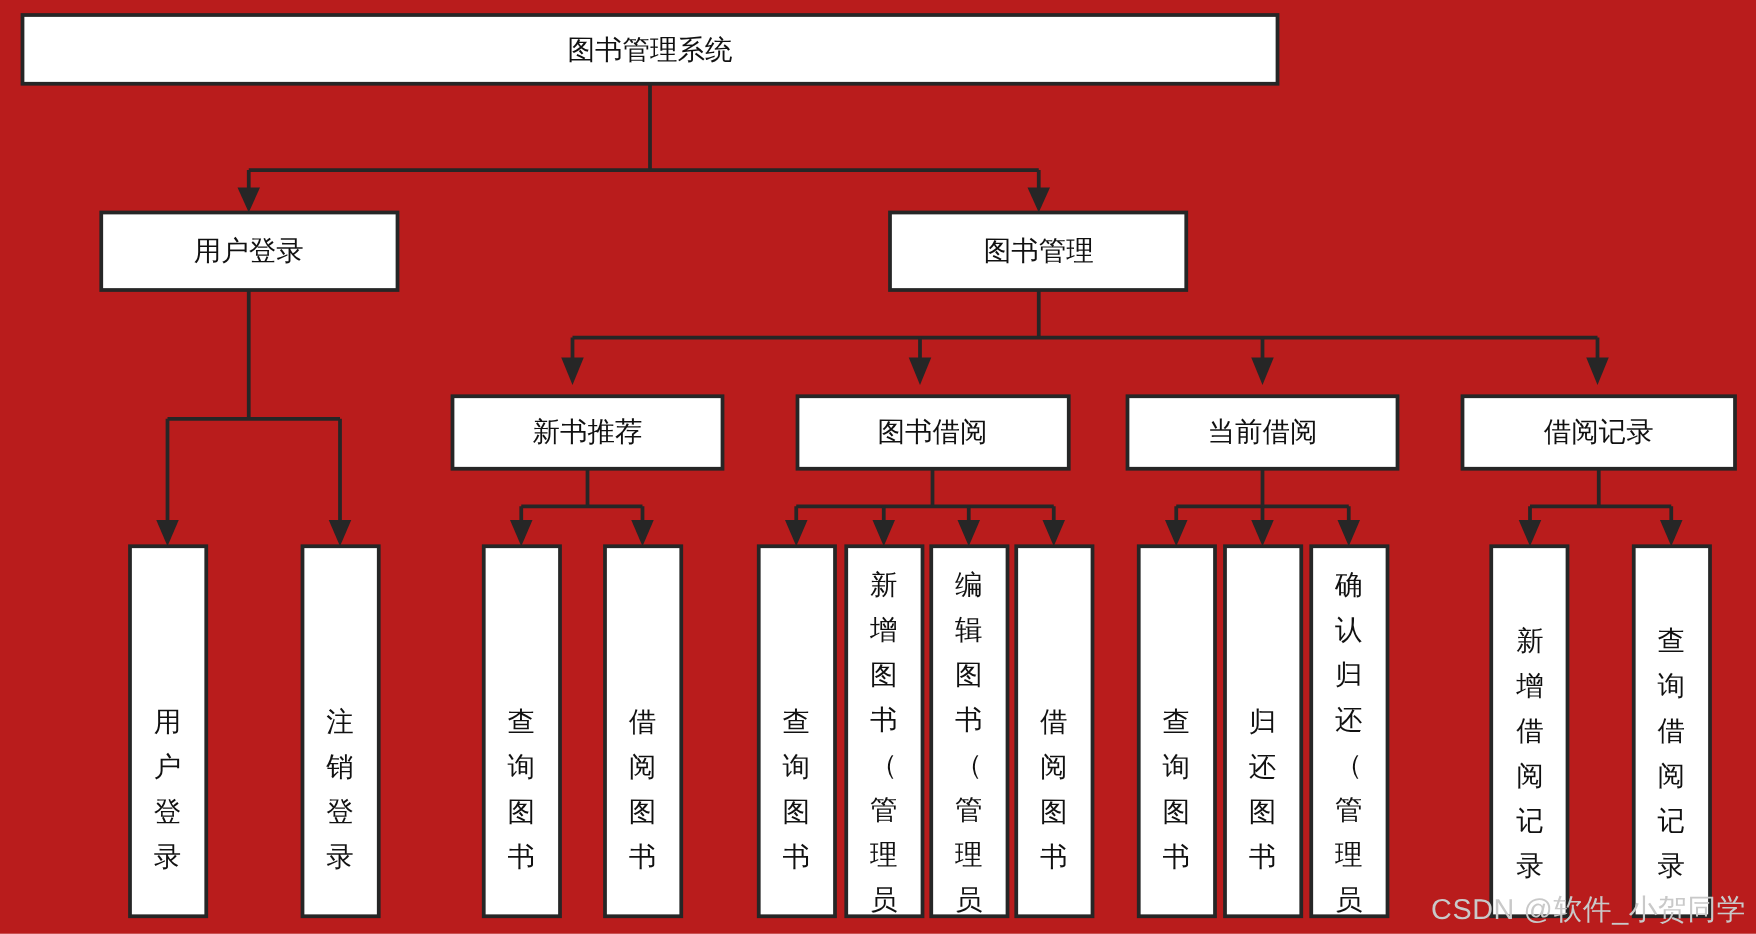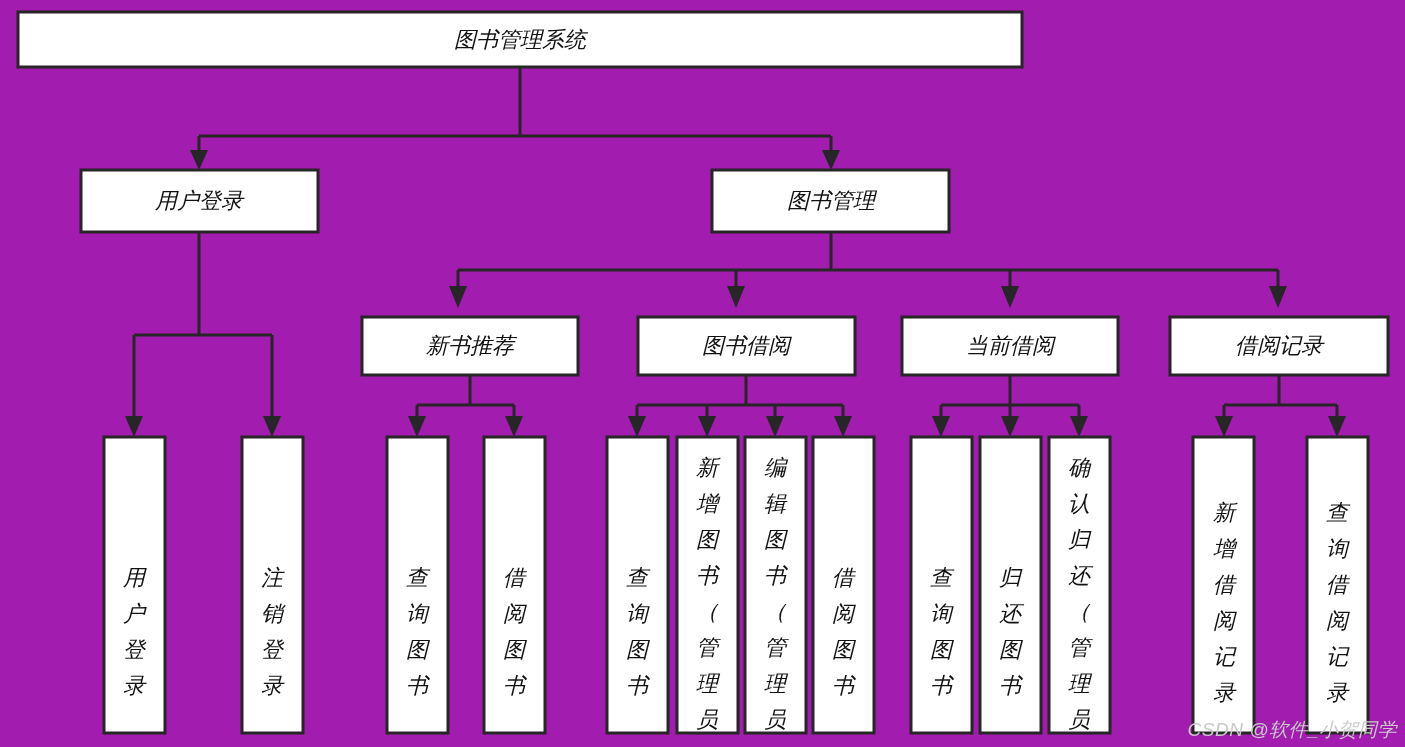--- a/index.html
+++ b/index.html
@@ -1,20 +1,20 @@
 <!DOCTYPE html>
 <html><head>
 <meta charset="utf-8">
 <style>
   html,body{margin:0;padding:0;background:#ffffff;}
   body{
     width:1405px;height:747px;overflow:hidden;
     font-family:"Liberation Sans","DejaVu Sans",sans-serif;
   }
-  #stage{position:relative;width:1405px;height:747px;background:#a21caf;font-style:italic;}
+  #stage{position:relative;width:1405px;height:747px;background:#b91c1c;}
   svg#diagram{position:absolute;left:0;top:0;width:1405px;height:747px;}
   .conn{stroke:#262626;stroke-width:3;fill:none;stroke-linecap:butt;}
   .arrow{fill:#262626;stroke:none;}
   .nodebox{fill:#ffffff;stroke:#262626;stroke-width:3;}
   .node-label{
     fill:#111111;
     font-family:"Liberation Sans","DejaVu Sans",sans-serif;
     font-size:22px;
     text-anchor:middle;
     dominant-baseline:middle;
@@ -22,21 +22,21 @@
   .vlabel{
     fill:#111111;
     font-family:"Liberation Sans","DejaVu Sans",sans-serif;
     font-size:22px;
     text-anchor:middle;
   }
   .watermark{
     position:absolute;
     right:8px;bottom:4px;
     font-family:"Liberation Sans","DejaVu Sans",sans-serif;
-    font-size:19px;
+    font-size:23px;
     color:#c9c9c9;
     letter-spacing:.5px;
     white-space:nowrap;
     pointer-events:none;
   }
 </style>
 </head>
 <body>
 
 <div id="stage">

